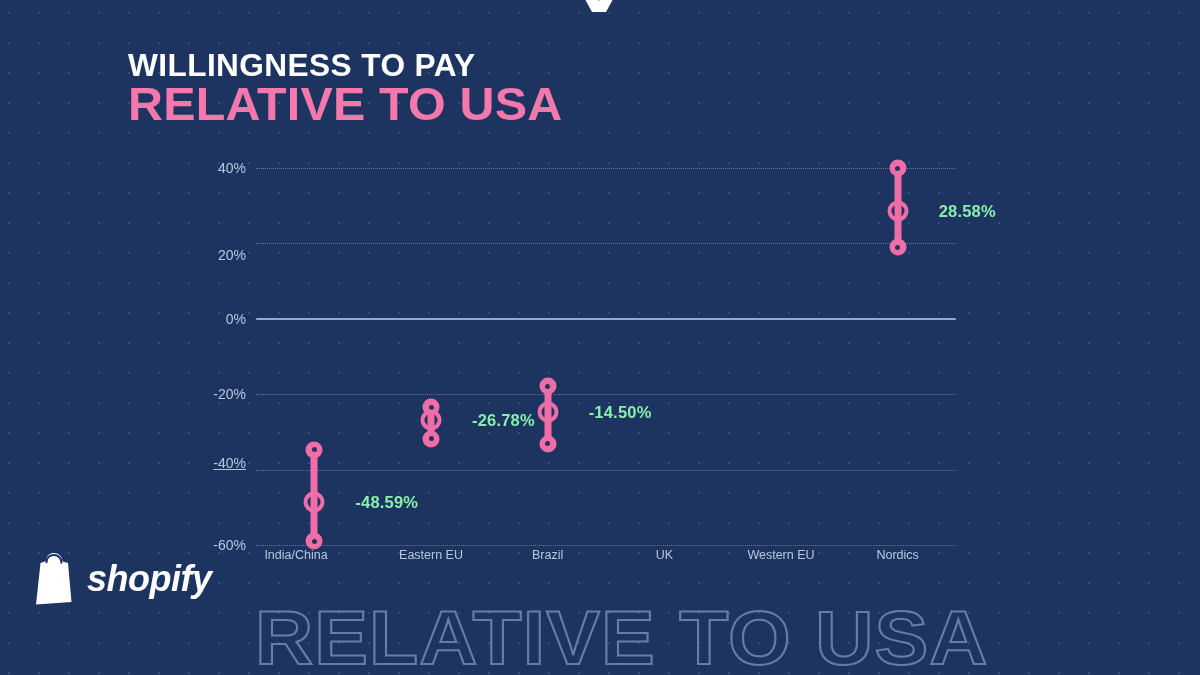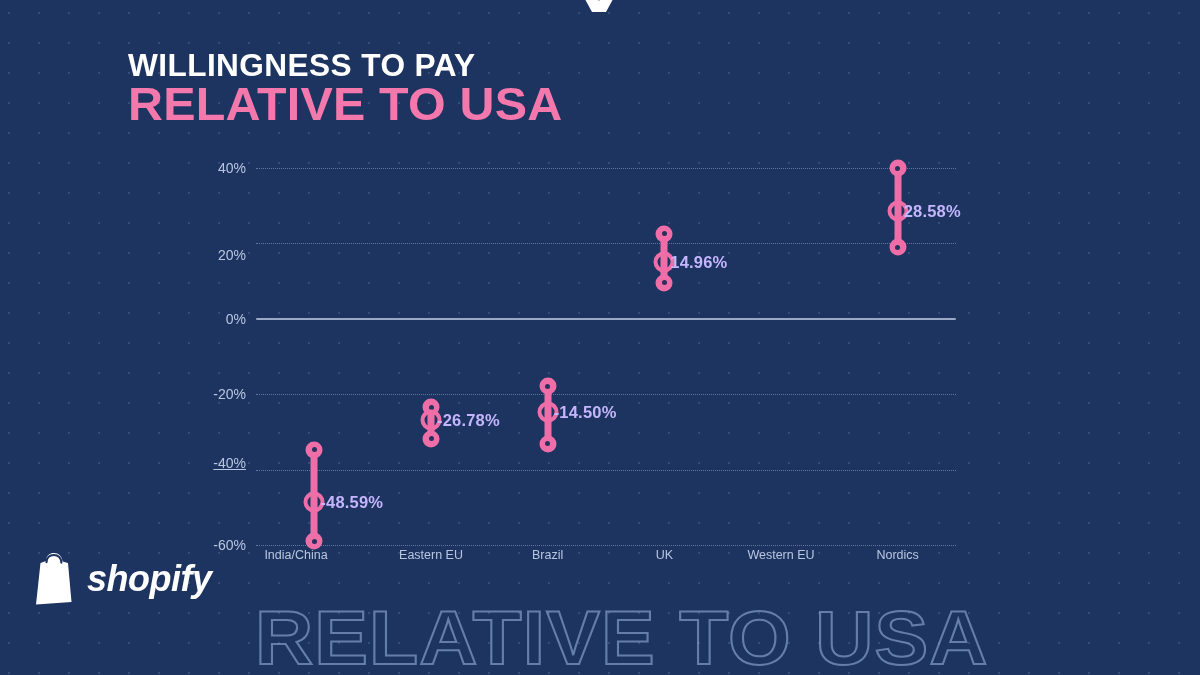--- a/index.html
+++ b/index.html
@@ -69,22 +69,22 @@
     width:5px; height:5px; border-radius:50%;
     background:#24325c; transform:translate(-50%,-50%);
   }
   .mmid{
     position:absolute; width:21px; height:21px; border-radius:50%;
     background:transparent; border:4.5px solid #ef6ea8;
     left:50%; top:0; transform:translate(-50%,-50%);
   }
   .mlabel{
     position:absolute; left:18px; white-space:nowrap;
-    font-size:16.5px; font-weight:bold; color:#c4b5fd;
-    transform:translateY(-50%); letter-spacing:.2px;
+    font-size:16.5px; font-weight:bold; color:#86efac;
+    transform:translateY(-50%); letter-spacing:.2px;padding-left:35px;
   }
   
   #logo{ position:absolute; left:30px; top:552px; display:flex; align-items:center; gap:9px;text-align:center; }
   #logo-word{
     font-size:36px; font-weight:bold; font-style:italic; color:#ffffff;
     letter-spacing:-.5px;
   }
   
   #ghost{
     position:absolute; left:255px; top:600px;
@@ -153,27 +153,20 @@
     </div>
     <div class="xlabel" style="left: 431px;">Eastern EU</div>
     <div class="marker" style="left: 535.667px; top: 0px; width: 24px; height: 675px; margin-top: 39px;">
       <div class="mstem" style="top: 347.075px; height: 57.681px;"></div>
       <div class="mcap" style="top: 347.075px;"></div>
       <div class="mcap" style="top: 404.756px;"></div>
       <div class="mmid" style="top: 373.465px;"></div>
       <div class="mlabel" style="top: 373.465px;">-14.50%</div>
     </div>
     <div class="xlabel" style="left: 547.667px;">Brazil</div>
-    <div class="marker" style="left: 652.333px; top: 0px; width: 24px; height: 675px;">
-      <div class="mstem" style="top: 233.975px; height: 49.01px;"></div>
-      <div class="mcap" style="top: 233.975px;"></div>
-      <div class="mcap" style="top: 282.985px;"></div>
-      <div class="mmid" style="top: 262.401px;"></div>
-      <div class="mlabel" style="top: 262.401px;">14.96%</div>
-    </div>
     <div class="xlabel" style="left: 664.333px;">UK</div>
     <div class="xlabel" style="left: 781px;">Western EU</div>
     <div class="marker" style="left: 885.667px; top: 0px; width: 24px; height: 675px;">
       <div class="mstem" style="top: 168px; height: 79.17px;"></div>
       <div class="mcap" style="top: 168px;"></div>
       <div class="mcap" style="top: 247.17px;"></div>
       <div class="mmid" style="top: 211.053px;"></div>
       <div class="mlabel" style="top: 211.053px;">28.58%</div>
     </div>
     <div class="xlabel" style="left: 897.667px;">Nordics</div>

